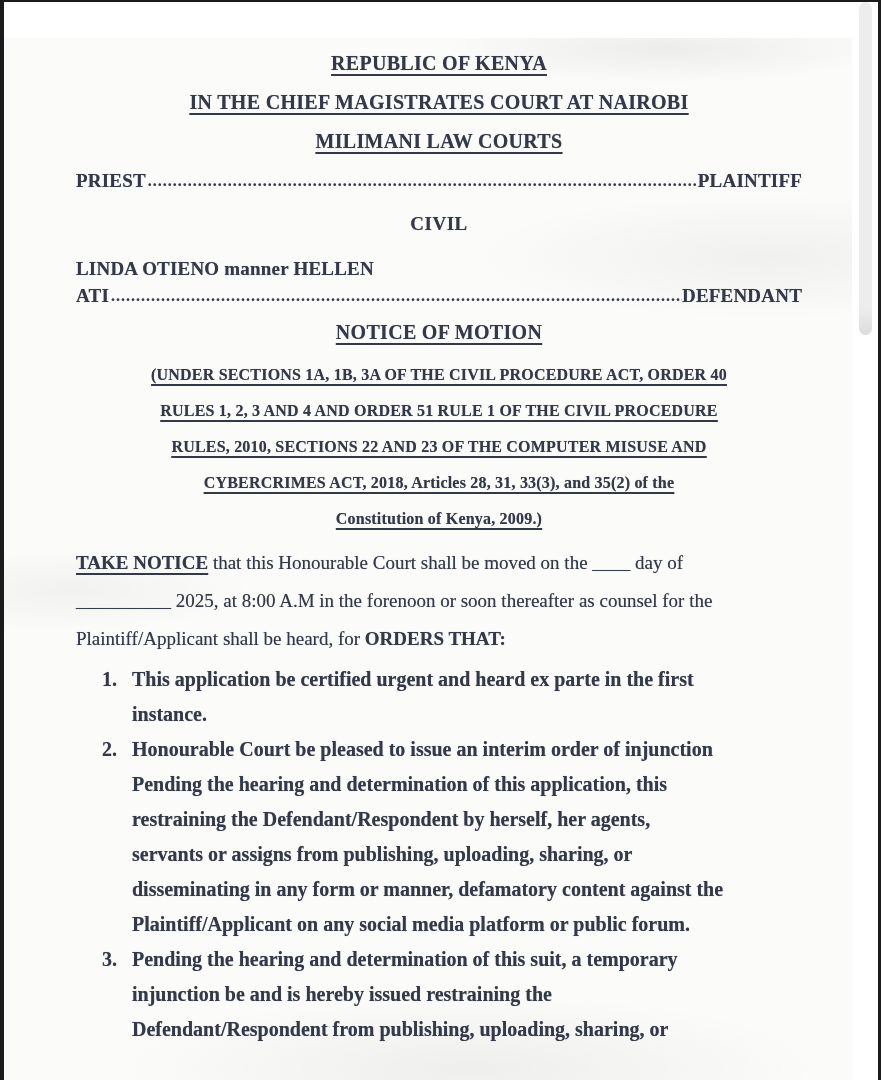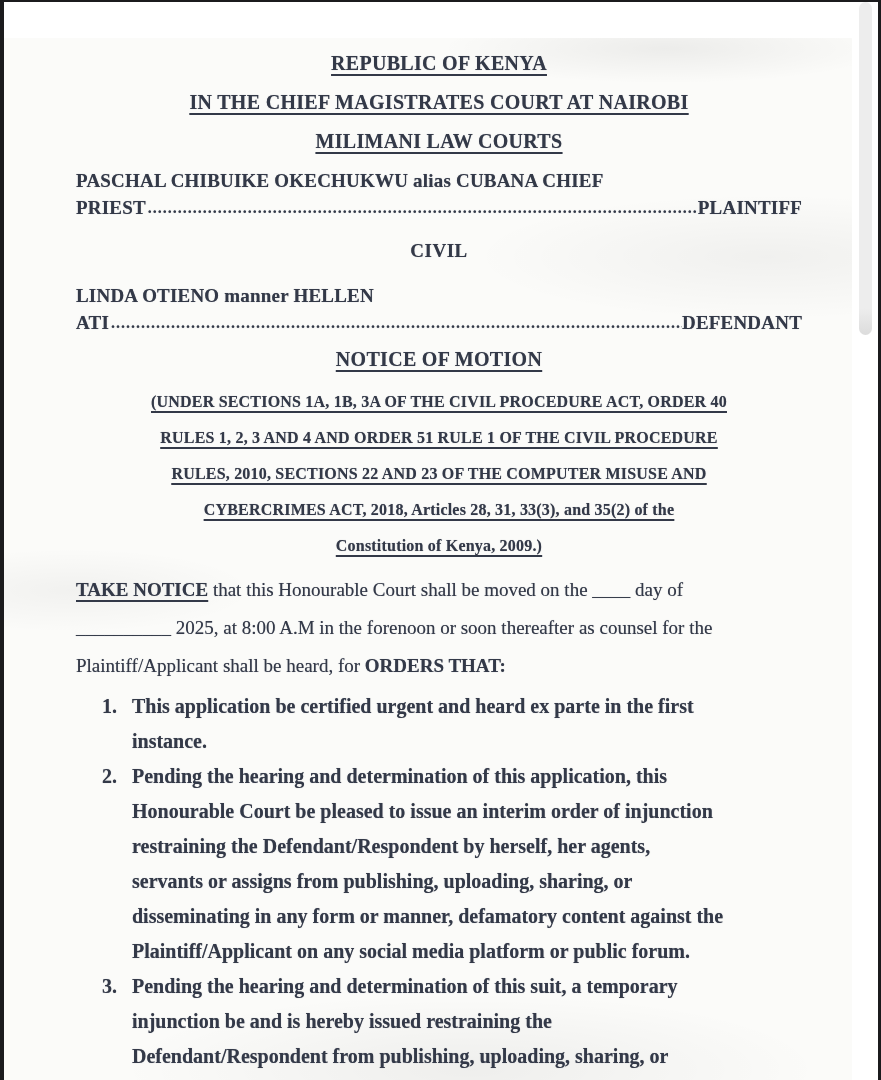--- a/index.html
+++ b/index.html
@@ -90,21 +90,20 @@
 <body>
 
 <div class="viewport">
   <div class="page">
 
     <div class="h-line">REPUBLIC OF KENYA</div>
     <div class="h-line">IN THE CHIEF MAGISTRATES COURT AT NAIROBI</div>
     <div class="h-line">MILIMANI LAW COURTS</div>
 
     <div class="party-block">
-      <div class="party-line1">PASCHAL CHIBUIKE OKECHUKWU alias CUBANA CHIEF</div>
       <div class="party-line2">
         <span>PRIEST</span>
         <span class="leader">........................................................................................................................................................</span>
         <span>PLAINTIFF</span>
       </div>
     </div>
 
     <div class="versus">CIVIL</div>
 
     <div class="party-block defendant-block">
@@ -136,22 +135,22 @@
       <div class="order">
         <div class="order-num">1.</div>
         <div class="order-text">
           <div>This application be certified urgent and heard ex parte in the first</div>
           <div>instance.</div>
         </div>
       </div>
       <div class="order">
         <div class="order-num">2.</div>
         <div class="order-text">
+          <div>Honourable Court be pleased to issue an interim order of injunction</div>
           <div>Pending the hearing and determination of this application, this</div>
-          <div>Honourable Court be pleased to issue an interim order of injunction</div>
           <div>restraining the Defendant/Respondent by herself, her agents,</div>
           <div>servants or assigns from publishing, uploading, sharing, or</div>
           <div>disseminating in any form or manner, defamatory content against the</div>
           <div>Plaintiff/Applicant on any social media platform or public forum.</div>
         </div>
       </div>
       <div class="order">
         <div class="order-num">3.</div>
         <div class="order-text">
           <div>Pending the hearing and determination of this suit, a temporary</div>

